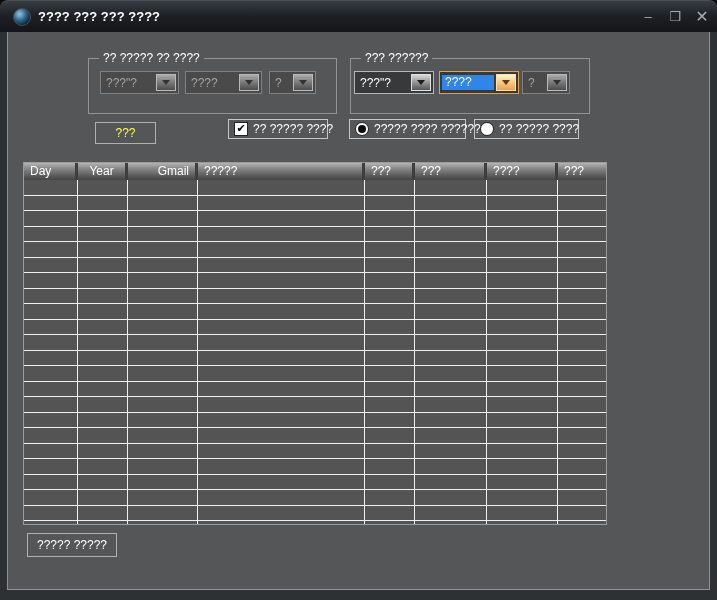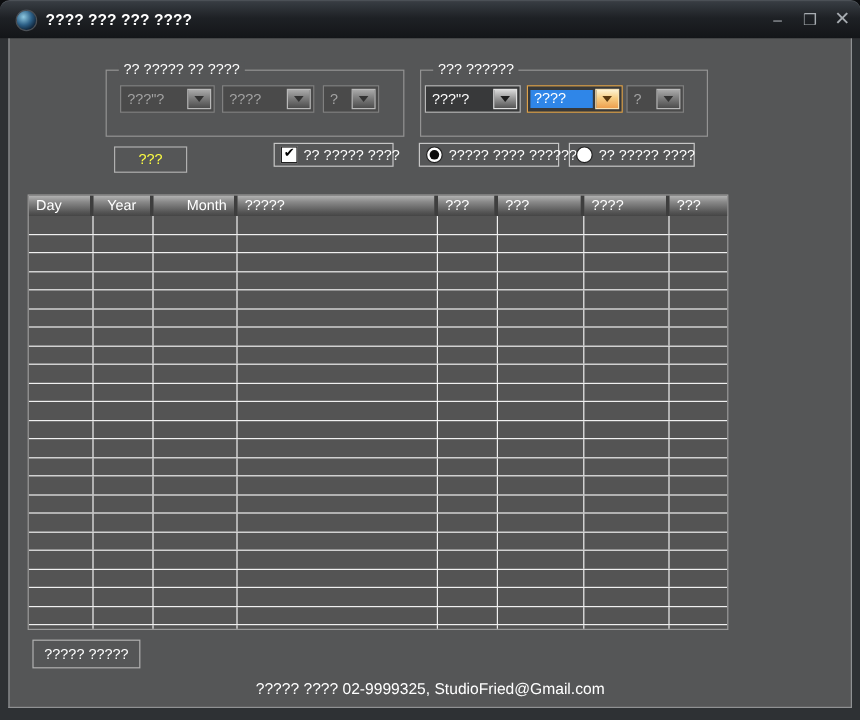--- a/index.html
+++ b/index.html
@@ -131,21 +131,21 @@
   </div>
   <div class="ctrl-box" style="left:474px;top:119px;width:105px;">
     <span class="rd"></span>
     <span>?? ????? ????</span>
   </div>
 
   <div class="table">
     <div class="thead">
         <div class="hcell" style="width: 54px; text-align: left;">Day</div>
         <div class="hcell" style="width: 50px; text-align: center;">Year</div>
-        <div class="hcell" style="width: 70px; text-align: right;">Month</div>
+        <div class="hcell" style="width: 70px; text-align: right;">Gmail</div>
         <div class="hcell" style="width: 167px; text-align: left;">?????</div>
         <div class="hcell" style="width: 50px; text-align: left;">???</div>
         <div class="hcell" style="width: 72px; text-align: left;">???</div>
         <div class="hcell" style="width: 71px; text-align: left;">????</div>
         <div class="hcell" style="width: 50px; text-align: left;">???</div>
       </div>
     <div>
         <div class="trow">
           <div class="tcell" style="width: 54px;"></div>
           <div class="tcell" style="width: 50px;"></div>
@@ -374,15 +374,14 @@
           <div class="tcell" style="width: 50px;"></div>
           <div class="tcell" style="width: 72px;"></div>
           <div class="tcell" style="width: 71px;"></div>
           <div class="tcell" style="width: 50px;"></div>
         </div>
       </div>
   </div>
 
   <div class="btn" style="left:27px;top:533px;width:90px;height:24px;">????? ?????</div>
 
-  <div class="credit">????? ???? 02-9999325, StudioFried@Gmail.com</div>
 
 </div>
 
 </body></html>

